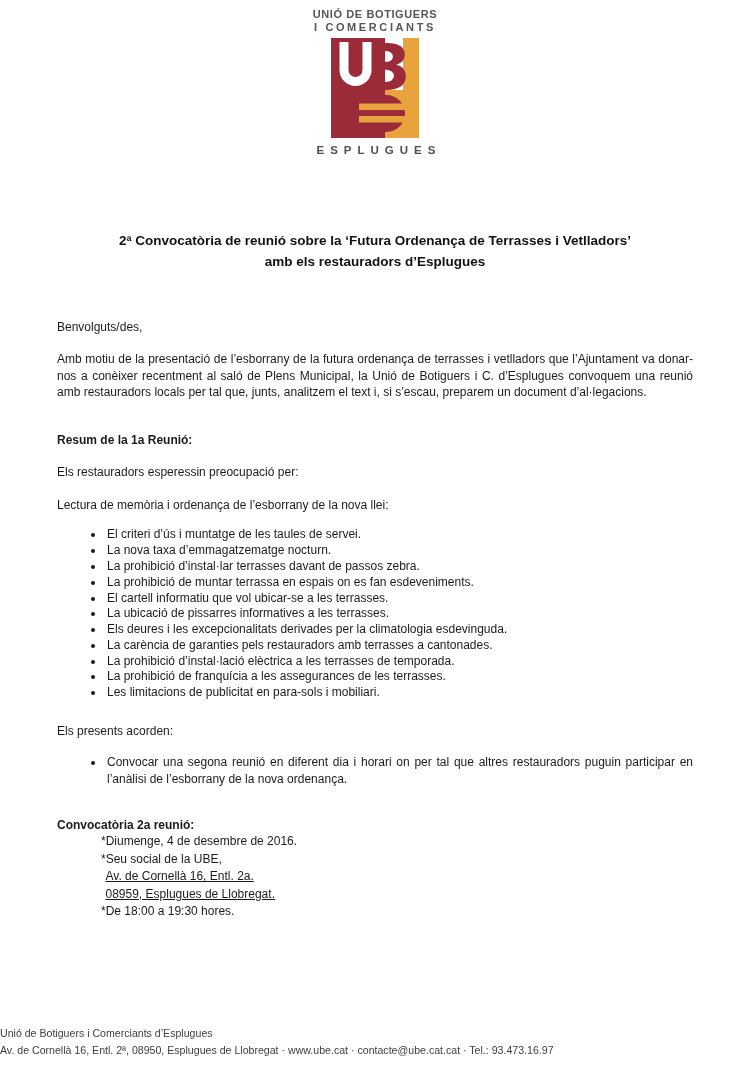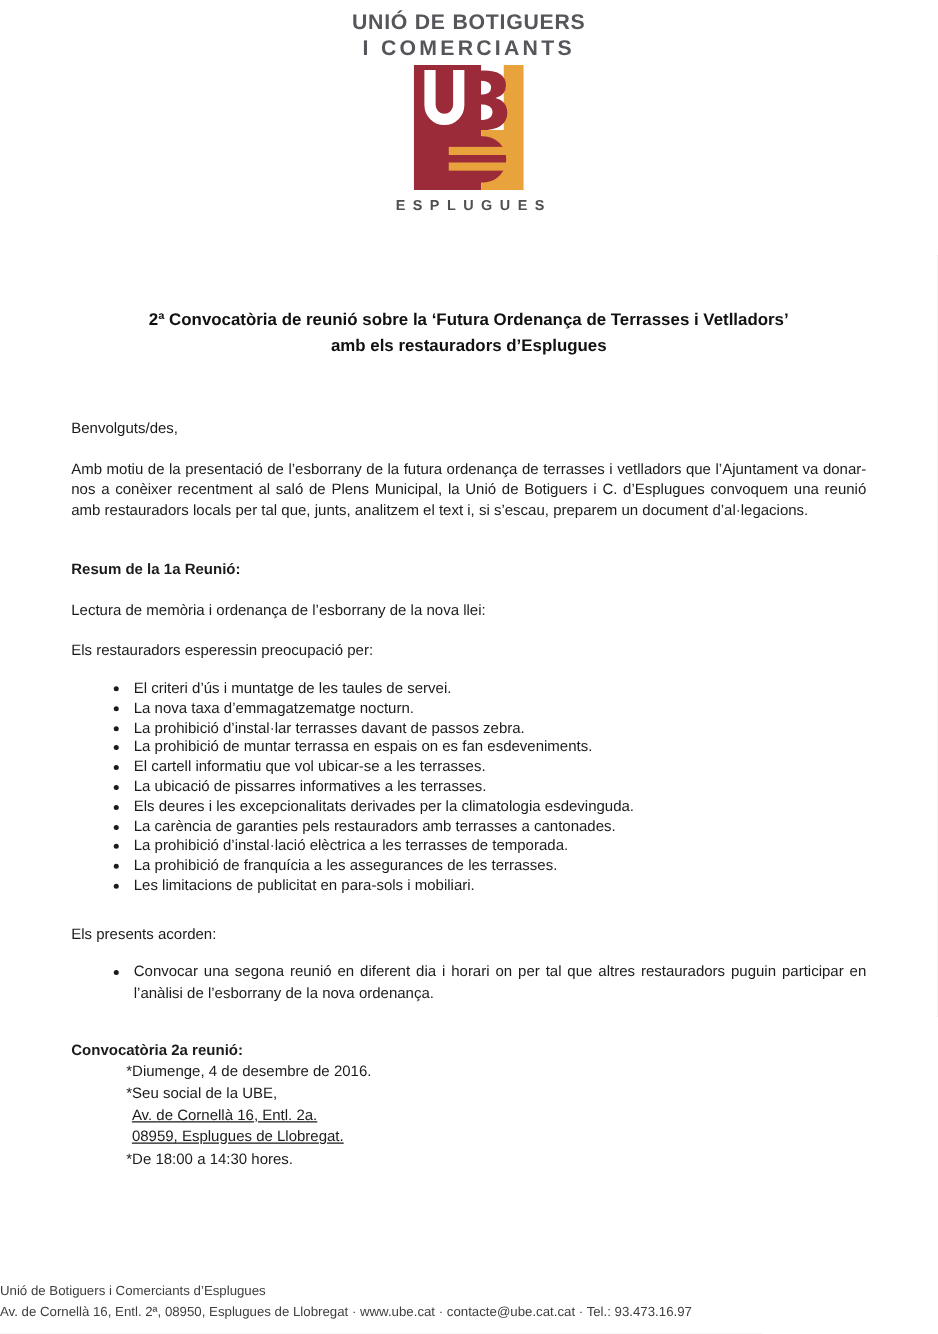--- a/index.html
+++ b/index.html
@@ -11,21 +11,21 @@
     background: #ffffff;
     position: relative;
     font-family: "Liberation Sans", sans-serif;
     color: #1b1b1b;
     overflow: hidden;
   }
   
   .logo-block { padding-top: 8px; text-align: center; }
   .org-name {
     font-weight: bold;
-    font-size: 17px;
+    font-size: 11px;
     line-height: 1.22;
     color: #55565a;
     letter-spacing: 0.6px;
   }
   .org-name .line2 { letter-spacing: 2.6px; }
   .logo-mark { width: 88px; height: 100px; margin-top: 3px; display: inline-block; }
   .city {
     font-weight: bold;
     font-size: 11.5px;
     letter-spacing: 6px;
@@ -109,23 +109,23 @@
     <div>amb els restauradors d’Esplugues</div>
   </div>
 
   <div class="content">
     <p class="salutation">Benvolguts/des,</p>
 
     <p class="intro">Amb motiu de la presentació de l’esborrany de la futura ordenança de terrasses i vetlladors que l’Ajuntament va donar-nos a conèixer recentment al saló de Plens Municipal, la Unió de Botiguers i C. d’Esplugues convoquem una reunió amb restauradors locals per tal que, junts, analitzem el text i, si s’escau, preparem un document d’al·legacions.</p>
 
     <p class="heading">Resum de la 1a Reunió:</p>
 
+    <p class="plain">Els restauradors esperessin preocupació per:</p>
+
     <p class="plain">Lectura de memòria i ordenança de l’esborrany de la nova llei:</p>
-
-    <p class="plain">Els restauradors esperessin preocupació per:</p>
 
     <ul class="bullets">
       <li>El criteri d’ús i muntatge de les taules de servei.</li>
       <li>La nova taxa d’emmagatzematge nocturn.</li>
       <li>La prohibició d’instal·lar terrasses davant de passos zebra.</li>
       <li>La prohibició de muntar terrassa en espais on es fan esdeveniments.</li>
       <li>El cartell informatiu que vol ubicar-se a les terrasses.</li>
       <li>La ubicació de pissarres informatives a les terrasses.</li>
       <li>Els deures i les excepcionalitats derivades per la climatologia esdevinguda.</li>
       <li>La carència de garanties pels restauradors amb terrasses a cantonades.</li>
@@ -140,21 +140,21 @@
       <li>Convocar una segona reunió en diferent dia i horari on per tal que altres restauradors puguin participar en l’anàlisi de l’esborrany de la nova ordenança.</li>
     </ul>
 
     <p class="heading convocatoria">Convocatòria 2a reunió:</p>
 
     <div class="details">
       <div>*Diumenge, 4 de desembre de 2016.</div>
       <div>*Seu social de la UBE,</div>
       <div class="indent">Av. de Cornellà 16, Entl. 2a.</div>
       <div class="indent">08959, Esplugues de Llobregat.</div>
-      <div>*De 18:00 a 14:30 hores.</div>
+      <div>*De 18:00 a 19:30 hores.</div>
     </div>
   </div>
 
   <div class="footer">
     <div>Unió de Botiguers i Comerciants d’Esplugues</div>
     <div>Av. de Cornellà 16, Entl. 2ª, 08950, Esplugues de Llobregat · www.ube.cat · contacte@ube.cat.cat · Tel.: 93.473.16.97</div>
   </div>
 
 </div>
 

